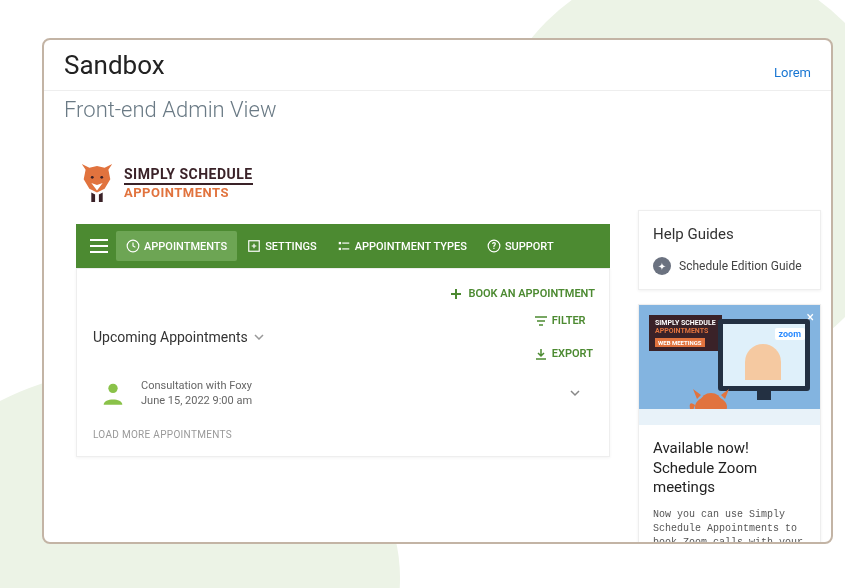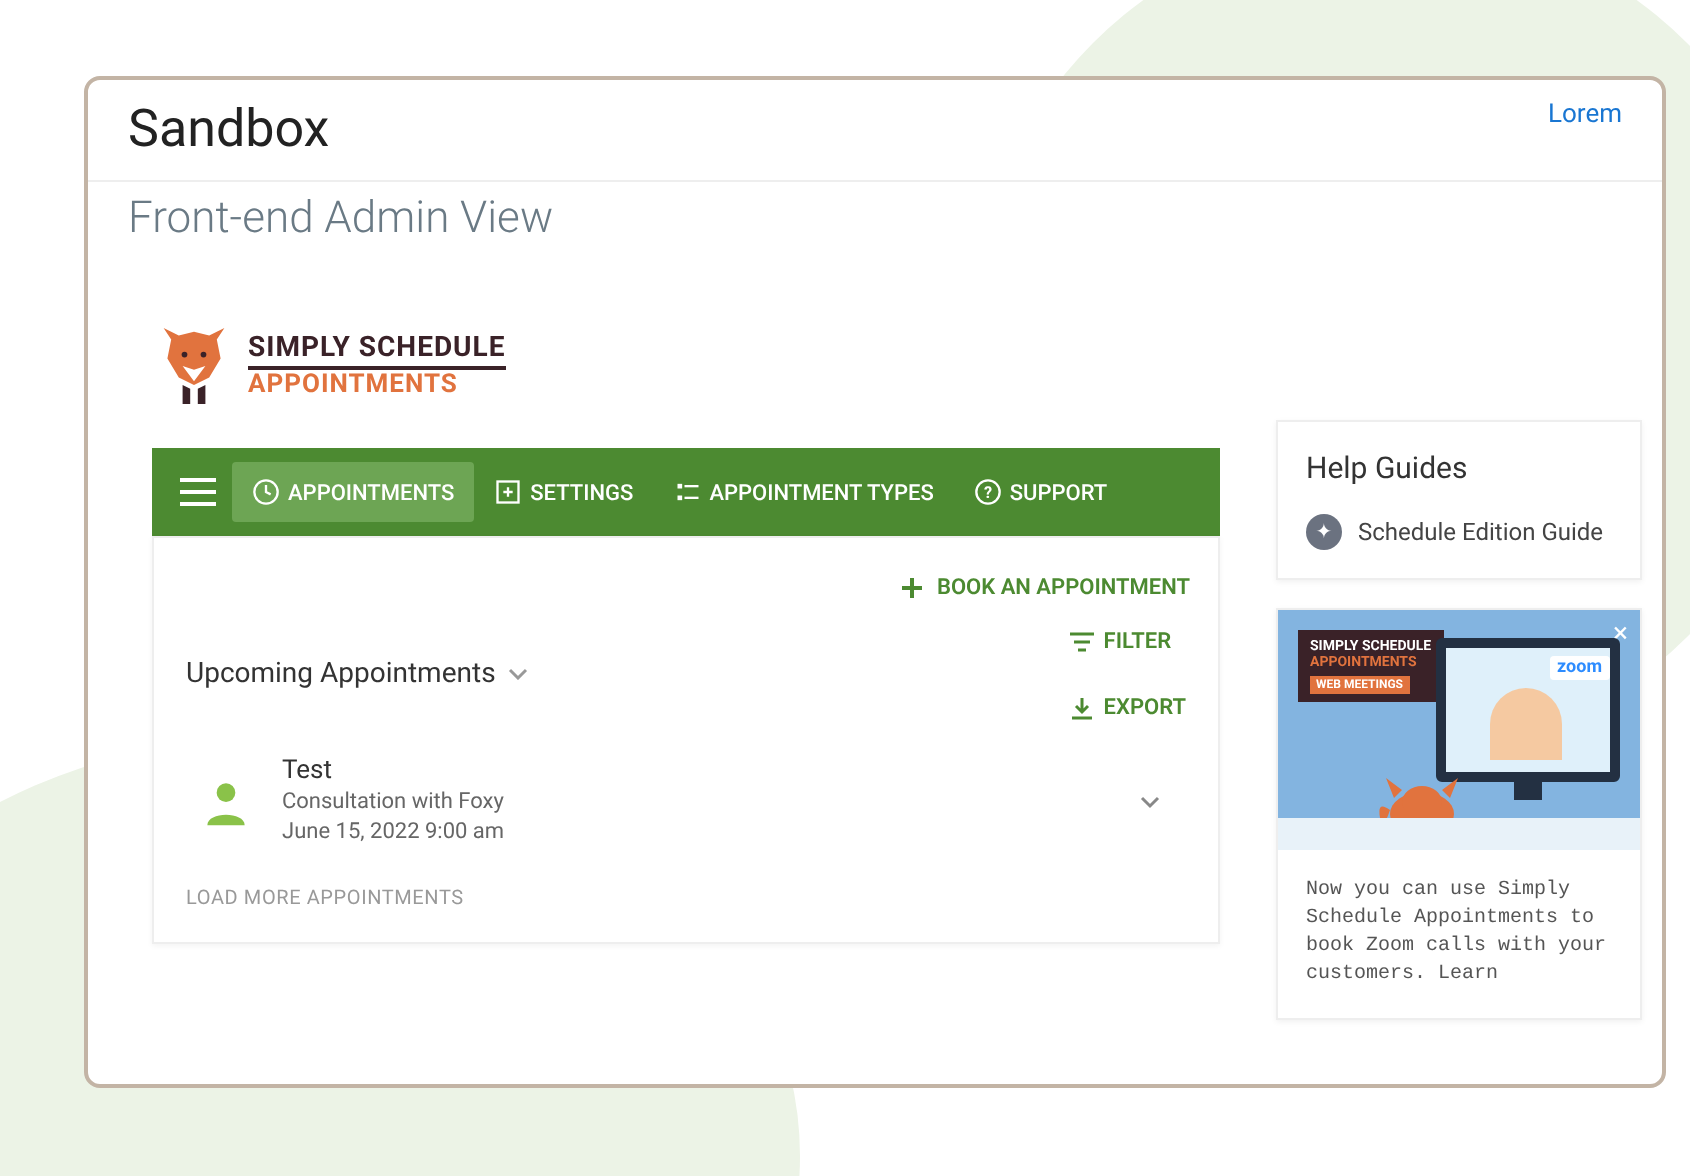--- a/index.html
+++ b/index.html
@@ -39,21 +39,21 @@
   bottom: 44px;
   background: #fff;
   border: 2px solid #c3b4a5;
   border-radius: 8px;
   z-index: 1;
   overflow: hidden;
 }
 .topbar {
   display: flex;
   justify-content: space-between;
-  align-items: flex-start;
+  align-items: flex-end;
   padding: 10px 20px;
   border-bottom: 1px solid #eee;
 }
 .topbar-title {
   font-size: 26px;
   font-weight: 400;
   color: #222;
 }
 .topbar-link {
   color: #1976d2;
@@ -370,21 +370,20 @@
             </div>
           </div>
         </div>
 
         <div class="appt-row">
           <svg class="appt-avatar" viewBox="0 0 24 24">
             <circle cx="12" cy="8" r="4"></circle>
               <path d="M4 22 C4 16 20 16 20 22 Z"></path>
           </svg>
           <div class="appt-info">
-            <div class="appt-name">Test</div>
             <div class="appt-meta">Consultation with Foxy</div>
             <div class="appt-meta">June 15, 2022 9:00 am</div>
           </div>
           <div class="appt-chevron">
             <svg width="12" height="8" viewBox="0 0 12 8">
                 <path d="M2 2 L6 6 L10 2" stroke="#888" stroke-width="1.5" fill="none"></path>
               </svg>
           </div>
         </div>
 
@@ -420,20 +419,21 @@
           </div>
           <svg class="promo-fox" viewBox="0 0 46 40">
             <ellipse cx="24" cy="28" rx="16" ry="11" fill="#e1733e"></ellipse>
             <path d="M10 20 L6 10 L14 16 Z M38 20 L42 10 L34 16 Z" fill="#e1733e"></path>
             <ellipse cx="24" cy="22" rx="10" ry="8" fill="#e1733e"></ellipse>
             <path d="M4 34 Q0 20 8 26 Q6 32 4 34" fill="#e1733e"></path>
           </svg>
           <div class="promo-desk"></div>
         </div>
         <div class="side-card-inner">
+          <div class="promo-title">Available now! Schedule Zoom meetings</div>
           <div class="promo-body">Now you can use Simply Schedule Appointments to book Zoom calls with your customers. Learn</div>
         </div>
       </div>
 
     </div>
   </div>
 
 </div>
 
 </body></html>

